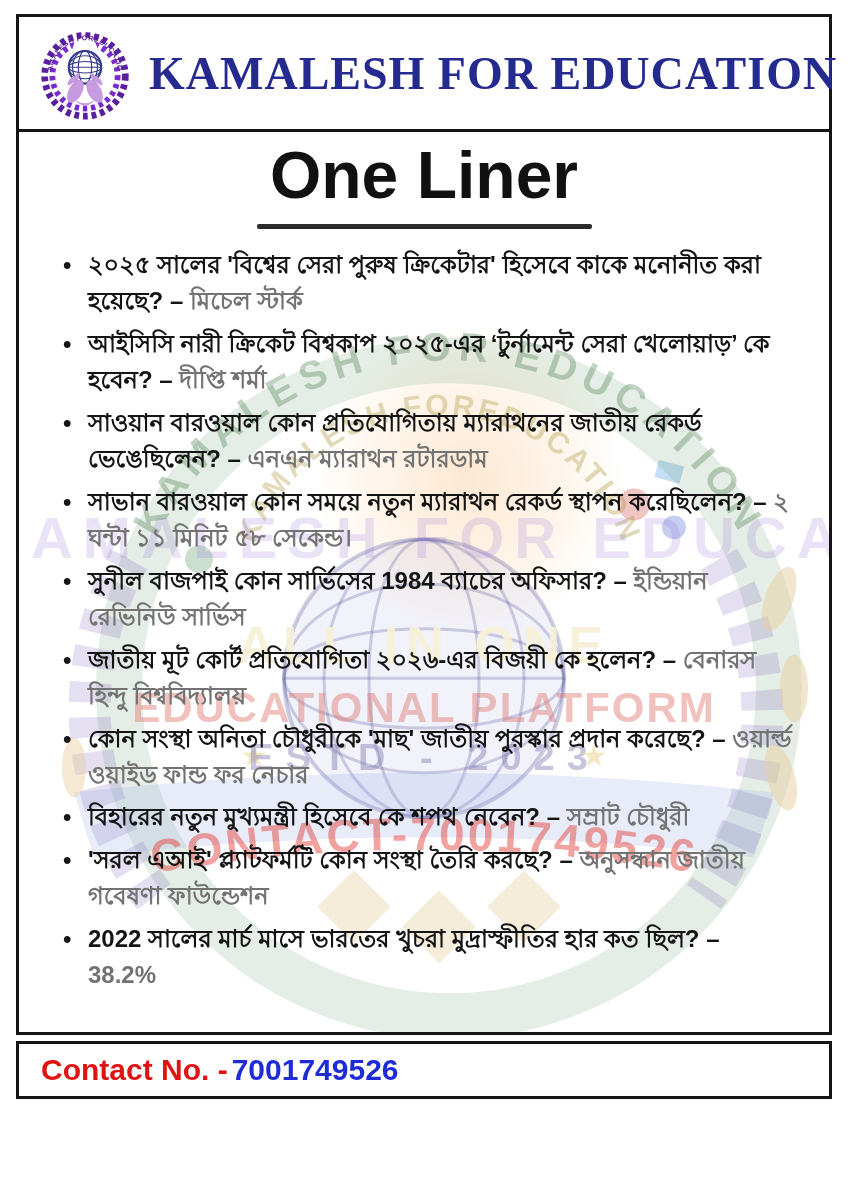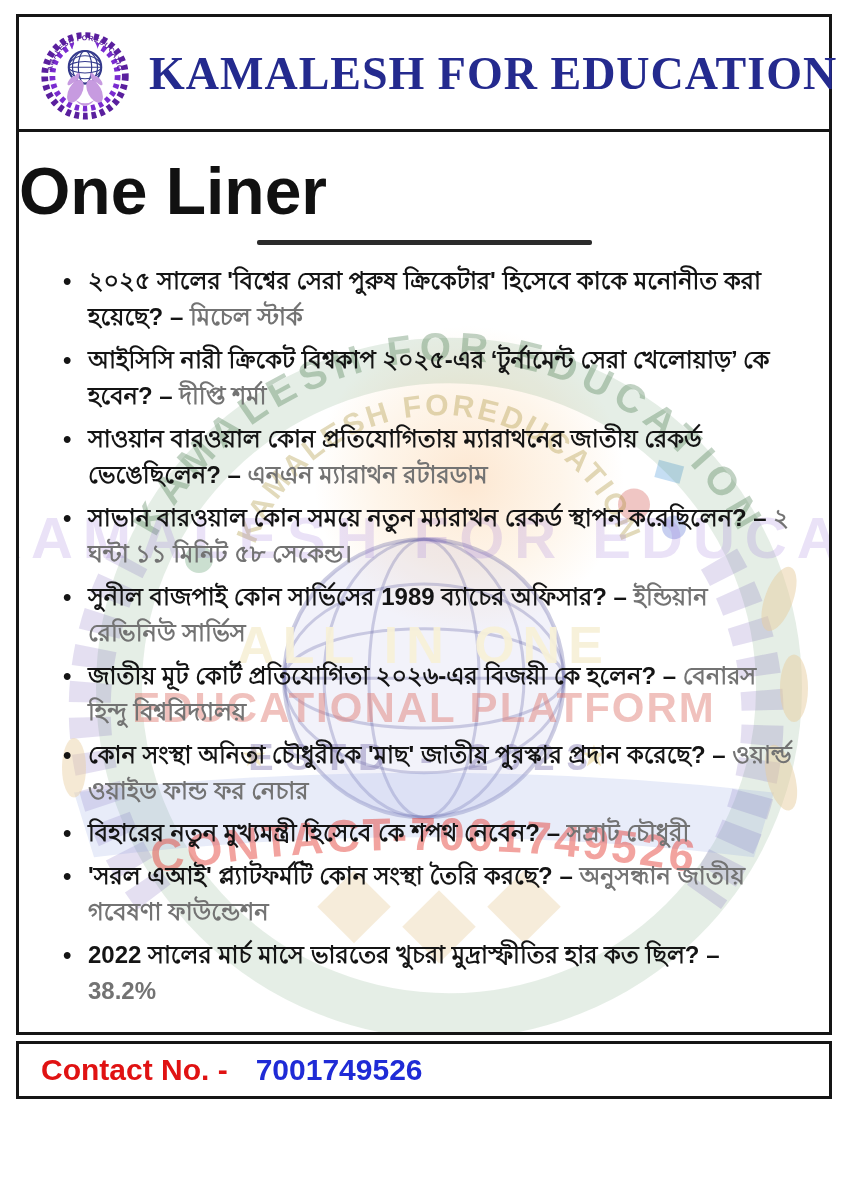--- a/index.html
+++ b/index.html
@@ -25,21 +25,21 @@
 
   
   .main-box {
     margin: -3px 16px 0 16px;
     height: 906px;
     position: relative;
     overflow: hidden;
   }
   .main-content { position: relative; z-index: 2; }
 
-  .title-wrap { text-align: left; padding-top: 22px; }
+  .title-wrap { text-align: center; padding-top: 6px; }
   .page-title {
     font-size: 66px; font-weight: 800; color: #111111;
     letter-spacing: 0px; line-height: 1.15;
   }
   .title-rule {
     width: 335px; height: 5px; background: #2b2b2b;
     margin: 10px auto 18px auto; border-radius: 2px;
   }
 
   ul.qa-list { list-style: none; margin: 0 36px 0 42px; }
@@ -64,21 +64,21 @@
   
   .footer-box {
     margin: 6px 16px 0 16px;
     height: 58px;
     display: flex; align-items: center;
     padding-left: 22px;
     font-size: 30px; font-weight: 700;
     position: relative; z-index: 3;
   }
   .footer-label { color: #e01212; text-align: right; }
-  .footer-number { color: #1f2bd6; margin-left: 28px; }
+  .footer-number { color: #1f2bd6; margin-left: 4px; }
 </style>
 </head>
 <body>
 
 <div class="box header-box">
   <svg class="logo" viewBox="0 0 100 100">
     <circle cx="50" cy="53" r="42" fill="none" stroke="#5a1f9e" stroke-width="7" stroke-dasharray="5 4"></circle>
     <circle cx="50" cy="53" r="34" fill="none" stroke="#7a2bd0" stroke-width="6" stroke-dasharray="4.5 4"></circle>
     <path id="logoArc" d="M 16,50 A 34 34 0 0 1 84,50" fill="none"></path>
     <circle cx="50" cy="26" r="13" fill="#ffffff"></circle>
@@ -193,21 +193,21 @@
         <span class="question">সাওয়ান বারওয়াল কোন প্রতিযোগিতায় ম্যারাথনের জাতীয় রেকর্ড ভেঙেছিলেন? –</span>
         <span class="answer">এনএন ম্যারাথন রটারডাম</span>
       </li>
       <li>
         <span class="bullet">•</span>
         <span class="question">সাভান বারওয়াল কোন সময়ে নতুন ম্যারাথন রেকর্ড স্থাপন করেছিলেন? –</span>
         <span class="answer">২ ঘন্টা ১১ মিনিট ৫৮ সেকেন্ড।</span>
       </li>
       <li>
         <span class="bullet">•</span>
-        <span class="question">সুনীল বাজপাই কোন সার্ভিসের 1989 ব্যাচের অফিসার? –</span>
+        <span class="question">সুনীল বাজপাই কোন সার্ভিসের 1984 ব্যাচের অফিসার? –</span>
         <span class="answer">ইন্ডিয়ান রেভিনিউ সার্ভিস</span>
       </li>
       <li>
         <span class="bullet">•</span>
         <span class="question">জাতীয় মূট কোর্ট প্রতিযোগিতা ২০২৬-এর বিজয়ী কে হলেন? –</span>
         <span class="answer">বেনারস হিন্দু বিশ্ববিদ্যালয়</span>
       </li>
       <li>
         <span class="bullet">•</span>
         <span class="question">কোন সংস্থা অনিতা চৌধুরীকে 'মাছ' জাতীয় পুরস্কার প্রদান করেছে? –</span>

